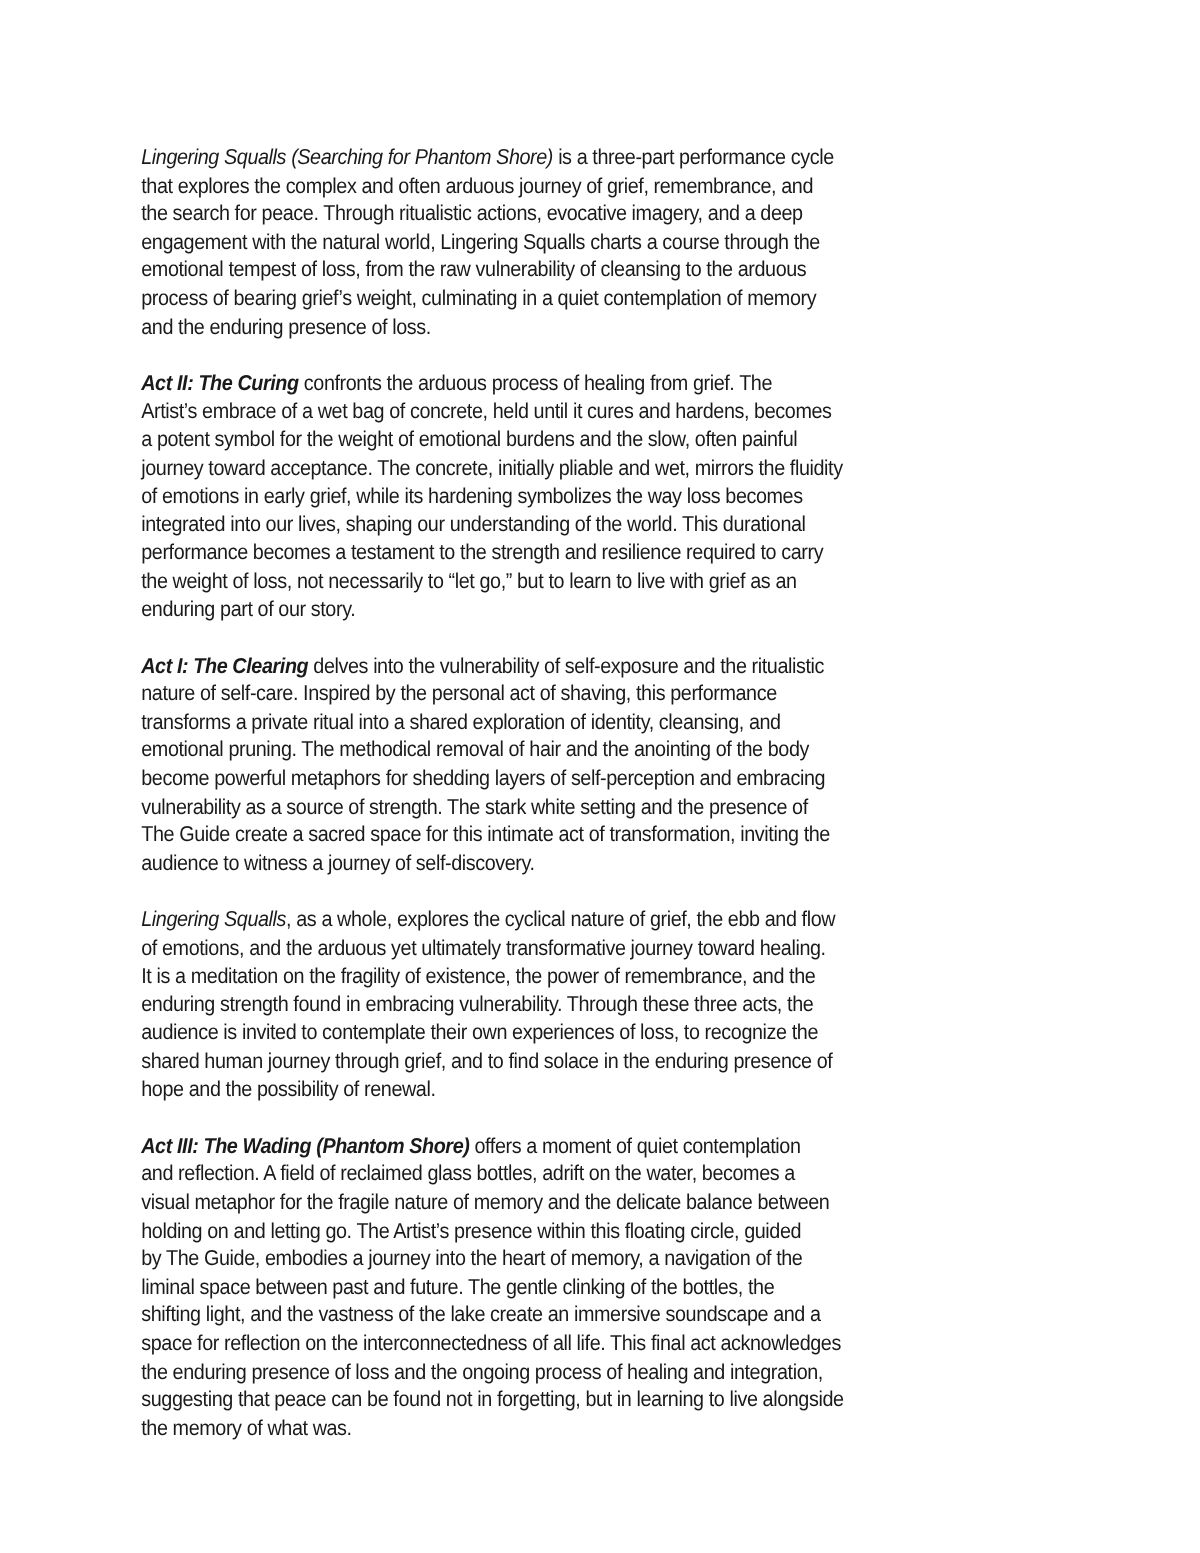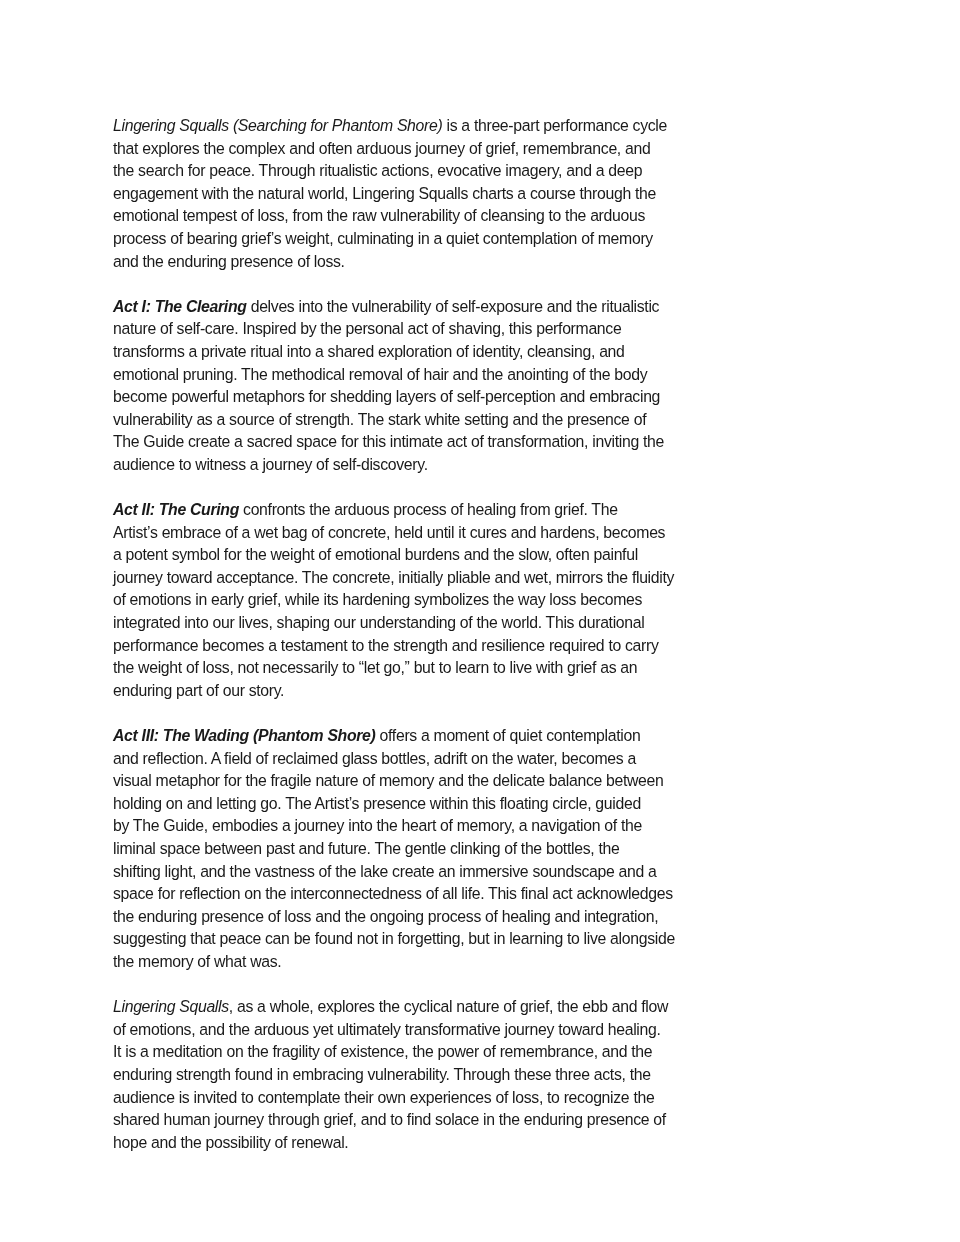--- a/index.html
+++ b/index.html
@@ -44,55 +44,55 @@
     <div class="para">
       <span class="line"><span class="it">Lingering Squalls (Searching for Phantom Shore)</span><span> is a three-part performance cycle</span></span>
       <span class="line"><span>that explores the complex and often arduous journey of grief, remembrance, and</span></span>
       <span class="line"><span>the search for peace. Through ritualistic actions, evocative imagery, and a deep</span></span>
       <span class="line"><span>engagement with the natural world, Lingering Squalls charts a course through the</span></span>
       <span class="line"><span>emotional tempest of loss, from the raw vulnerability of cleansing to the arduous</span></span>
       <span class="line"><span>process of bearing grief’s weight, culminating in a quiet contemplation of memory</span></span>
       <span class="line"><span>and the enduring presence of loss.</span></span>
     </div>
     <div class="para">
+      <span class="line"><span class="bi">Act II: The Curing</span><span> confronts the arduous process of healing from grief.  The</span></span>
+      <span class="line"><span>Artist’s embrace of a wet bag of concrete, held until it cures and hardens, becomes</span></span>
+      <span class="line"><span>a potent symbol for the weight of emotional burdens and the slow, often painful</span></span>
+      <span class="line"><span>journey toward acceptance.  The concrete, initially pliable and wet, mirrors the fluidity</span></span>
+      <span class="line"><span>of emotions in early grief, while its hardening symbolizes the way loss becomes</span></span>
+      <span class="line"><span>integrated into our lives, shaping our understanding of the world.  This durational</span></span>
+      <span class="line"><span>performance becomes a testament to the strength and resilience required to carry</span></span>
+      <span class="line"><span>the weight of loss, not necessarily to “let go,” but to learn to live with grief as an</span></span>
+      <span class="line"><span>enduring part of our story.</span></span>
+    </div>
+    <div class="para">
       <span class="line"><span class="bi">Act I: The Clearing</span><span> delves into the vulnerability of self-exposure and the ritualistic</span></span>
       <span class="line"><span>nature of self-care.  Inspired by the personal act of shaving, this performance</span></span>
       <span class="line"><span>transforms a private ritual into a shared exploration of identity, cleansing, and</span></span>
       <span class="line"><span>emotional pruning.  The methodical removal of hair and the anointing of the body</span></span>
       <span class="line"><span>become powerful metaphors for shedding layers of self-perception and embracing</span></span>
       <span class="line"><span>vulnerability as a source of strength.  The stark white setting and the presence of</span></span>
       <span class="line"><span>The Guide create a sacred space for this intimate act of transformation, inviting the</span></span>
       <span class="line"><span>audience to witness a journey of self-discovery.</span></span>
     </div>
     <div class="para">
-      <span class="line"><span class="bi">Act II: The Curing</span><span> confronts the arduous process of healing from grief.  The</span></span>
-      <span class="line"><span>Artist’s embrace of a wet bag of concrete, held until it cures and hardens, becomes</span></span>
-      <span class="line"><span>a potent symbol for the weight of emotional burdens and the slow, often painful</span></span>
-      <span class="line"><span>journey toward acceptance.  The concrete, initially pliable and wet, mirrors the fluidity</span></span>
-      <span class="line"><span>of emotions in early grief, while its hardening symbolizes the way loss becomes</span></span>
-      <span class="line"><span>integrated into our lives, shaping our understanding of the world.  This durational</span></span>
-      <span class="line"><span>performance becomes a testament to the strength and resilience required to carry</span></span>
-      <span class="line"><span>the weight of loss, not necessarily to “let go,” but to learn to live with grief as an</span></span>
-      <span class="line"><span>enduring part of our story.</span></span>
+      <span class="line"><span class="it">Lingering Squalls</span><span>, as a whole, explores the cyclical nature of grief, the ebb and flow</span></span>
+      <span class="line"><span>of emotions, and the arduous yet ultimately transformative journey toward healing.</span></span>
+      <span class="line"><span>It is a meditation on the fragility of existence, the power of remembrance, and the</span></span>
+      <span class="line"><span>enduring strength found in embracing vulnerability.  Through these three acts, the</span></span>
+      <span class="line"><span>audience is invited to contemplate their own experiences of loss, to recognize the</span></span>
+      <span class="line"><span>shared human journey through grief, and to find solace in the enduring presence of</span></span>
+      <span class="line"><span>hope and the possibility of renewal.</span></span>
     </div>
     <div class="para">
       <span class="line"><span class="bi">Act III: The Wading (Phantom Shore)</span><span> offers a moment of quiet contemplation</span></span>
       <span class="line"><span>and reflection.  A field of reclaimed glass bottles, adrift on the water, becomes a</span></span>
       <span class="line"><span>visual metaphor for the fragile nature of memory and the delicate balance between</span></span>
       <span class="line"><span>holding on and letting go.  The Artist’s presence within this floating circle, guided</span></span>
       <span class="line"><span>by The Guide, embodies a journey into the heart of memory, a navigation of the</span></span>
       <span class="line"><span>liminal space between past and future.  The gentle clinking of the bottles, the</span></span>
       <span class="line"><span>shifting light, and the vastness of the lake create an immersive soundscape and a</span></span>
       <span class="line"><span>space for reflection on the interconnectedness of all life. This final act acknowledges</span></span>
       <span class="line"><span>the enduring presence of loss and the ongoing process of healing and integration,</span></span>
       <span class="line"><span>suggesting that peace can be found not in forgetting, but in learning to live alongside</span></span>
       <span class="line"><span>the memory of what was.</span></span>
     </div>
-    <div class="para">
-      <span class="line"><span class="it">Lingering Squalls</span><span>, as a whole, explores the cyclical nature of grief, the ebb and flow</span></span>
-      <span class="line"><span>of emotions, and the arduous yet ultimately transformative journey toward healing.</span></span>
-      <span class="line"><span>It is a meditation on the fragility of existence, the power of remembrance, and the</span></span>
-      <span class="line"><span>enduring strength found in embracing vulnerability.  Through these three acts, the</span></span>
-      <span class="line"><span>audience is invited to contemplate their own experiences of loss, to recognize the</span></span>
-      <span class="line"><span>shared human journey through grief, and to find solace in the enduring presence of</span></span>
-      <span class="line"><span>hope and the possibility of renewal.</span></span>
-    </div>
   </div>
 
 </body></html>

